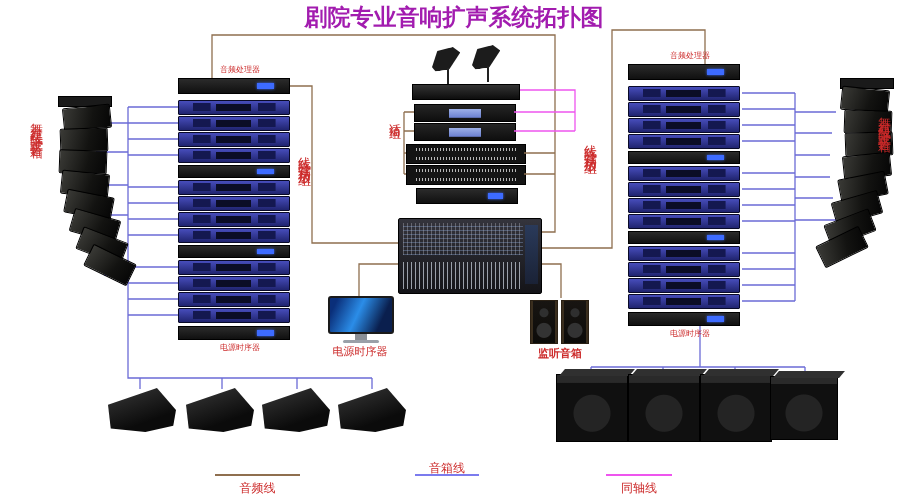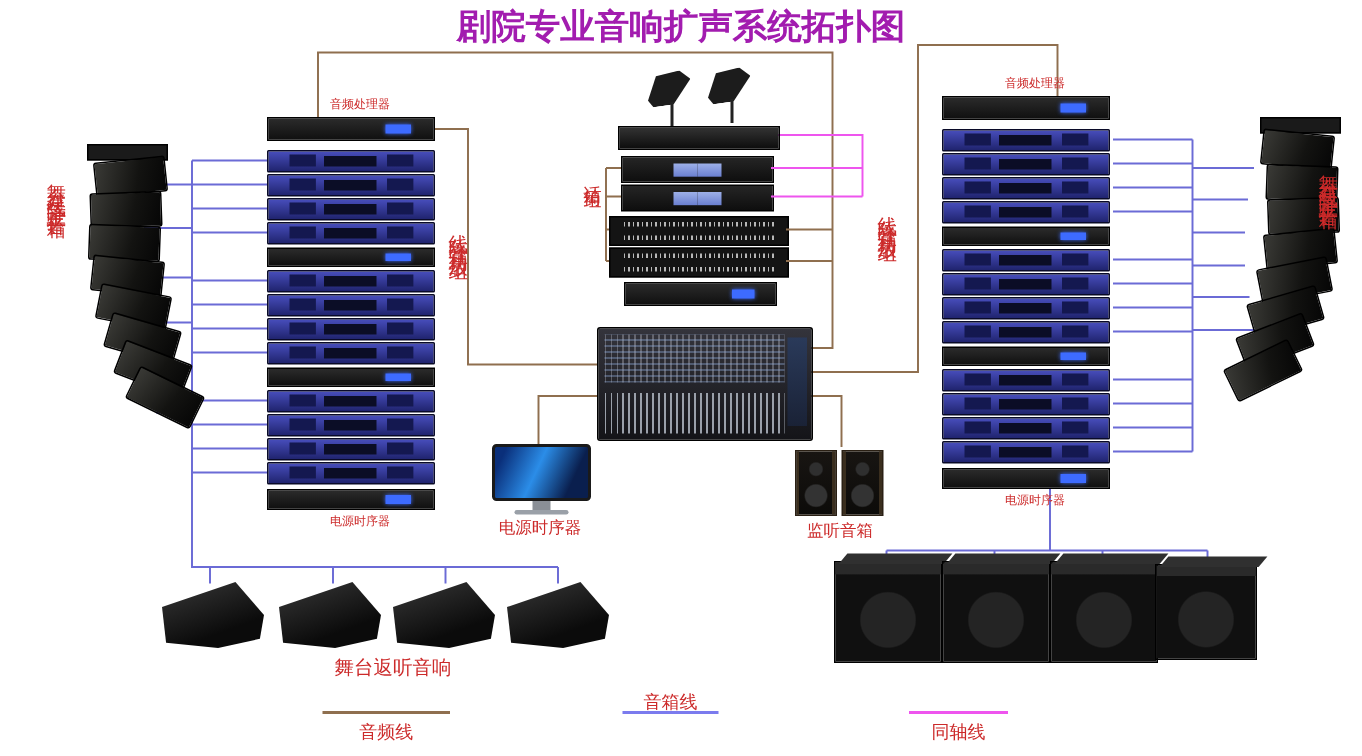--- a/index.html
+++ b/index.html
@@ -199,21 +199,21 @@
   <div class="laptop" style="left:328px;top:296px;">
     <div class="screen"></div>
     <div class="stand2"></div>
     <div class="base"></div>
   </div>
   <div class="hlabel" style="left:318px;top:344px;width:84px;font-size:11px;">电源时序器</div>
   <div class="mon-pair" style="left:530px;top:300px;width:58px;height:44px;">
     <div class="spk-small" style="left:0;"></div>
     <div class="spk-small" style="left:31px;"></div>
   </div>
-  <div class="hlabel" style="left:518px;top:346px;width:84px;font-size:11px;">监听音箱</div>
+  <div class="hlabel" style="left:518px;top:346px;width:84px;font-size:11px;font-weight:bold;">监听音箱</div>
 
   <div class="vlabel" style="left:584px;top:134px;">线阵音箱功放组</div>
   <div class="rack" style="left:628px;top:50px;height:292px;">
     <div class="rlabel" style="top:0;">音频处理器</div>
     <div class="u bdev proc disp" style="top:14px;"></div>
     <div class="u amp" style="top:36px;"></div>
     <div class="u amp" style="top:52px;"></div>
     <div class="u amp" style="top:68px;"></div>
     <div class="u amp" style="top:84px;"></div>
     <div class="u bdev disp" style="top:101px;"></div>
@@ -240,21 +240,20 @@
     <div class="box"></div>
     <div class="box"></div>
     <div class="box"></div>
   </div>
   <div class="vlabel" style="left:878px;top:106px;">舞台右线阵主扩音箱</div>
 
   <div class="wedge" style="left:108px;top:388px;"></div>
   <div class="wedge" style="left:186px;top:388px;"></div>
   <div class="wedge" style="left:262px;top:388px;"></div>
   <div class="wedge" style="left:338px;top:388px;"></div>
-  <div class="hlabel" style="left:182px;top:436px;width:160px;font-size:13px;">舞台返听音响</div>
 
   <div class="sub" style="left:556px;top:374px;"></div>
   <div class="sub" style="left:628px;top:374px;"></div>
   <div class="sub" style="left:700px;top:374px;"></div>
   <div class="sub" style="left:770px;top:376px;width:66px;height:62px;"></div>
 
   <div class="leg-line leg-audio" style="left:215px;top:474px;width:85px;"></div>
   <div class="hlabel" style="left:215px;top:480px;width:85px;font-size:12px;">音频线</div>
   <div class="leg-line leg-speaker" style="left:415px;top:474px;width:64px;"></div>
   <div class="hlabel" style="left:415px;top:460px;width:64px;font-size:12px;">音箱线</div>

